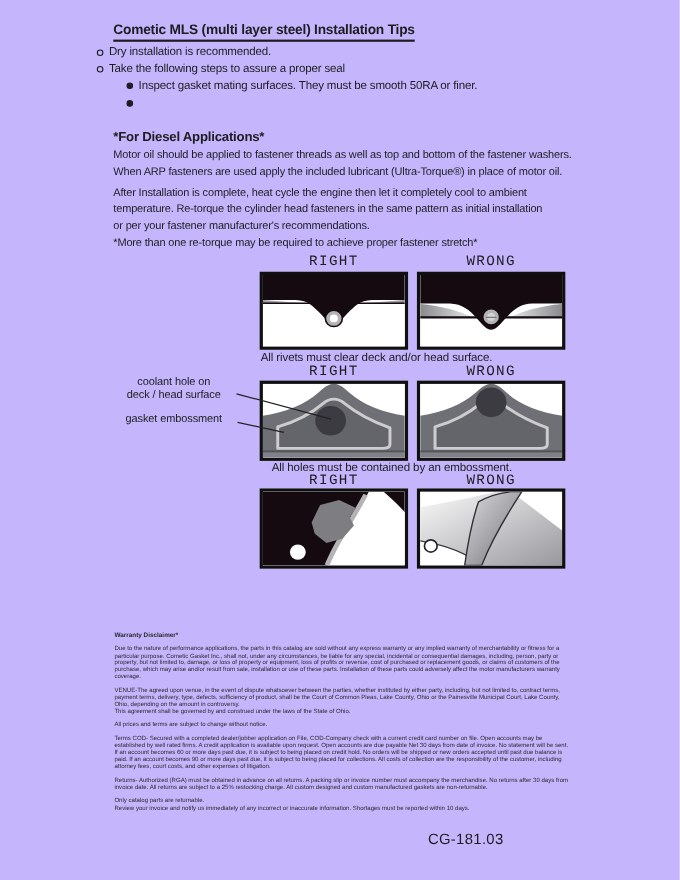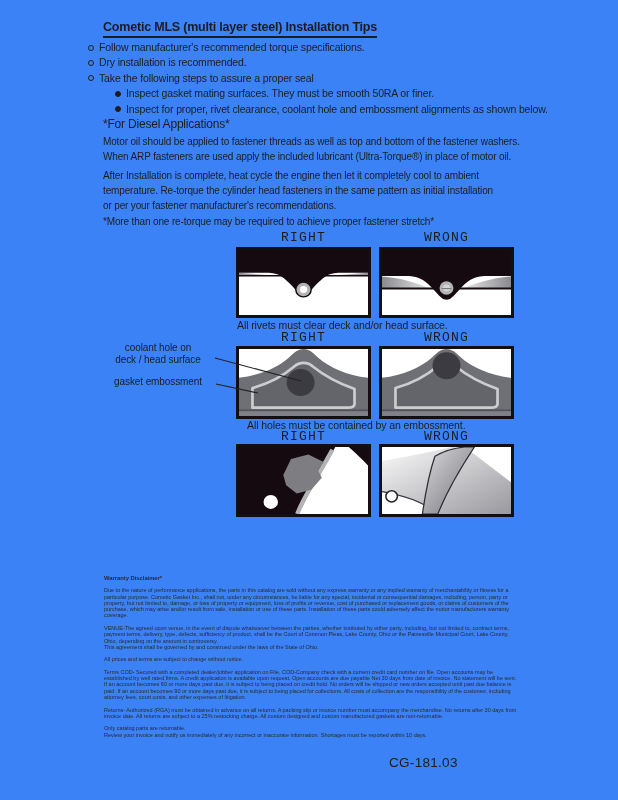--- a/index.html
+++ b/index.html
@@ -1,31 +1,31 @@
 <!DOCTYPE html>
 <html><head>
 <meta charset="utf-8">
 <style>
   html,body{margin:0;padding:0;background:#ffffff;}
   .page{
-    position:relative;width:618px;height:800px;background:#3b82f6;overflow:hidden;
+    position:relative;width:618px;height:800px;background:#c4b5fd;overflow:hidden;
     font-family:"Liberation Sans",sans-serif;color:#1d1d1f;
   }
   .abs{position:absolute;}
   .doc-title{
     left:103px;top:20px;font-size:12.5px;font-weight:700;letter-spacing:-0.2px;
     border-bottom:2px solid #1d1d1f;padding-bottom:2px;white-space:nowrap;
   }
   .bullets{left:88px;top:41px;font-size:10.5px;letter-spacing:-0.15px;}
   .b-row{display:flex;align-items:flex-start;height:15.4px;white-space:nowrap;}
   .b-row.sub{margin-left:27px;text-align:right;}
   .mark{flex:0 0 auto;width:4px;height:4px;border-radius:50%;margin:3.5px 5px 0 0;}
   .mark.open{border:1.1px solid #1d1d1f;}
   .mark.fill{background:#1d1d1f;border:1.1px solid #1d1d1f;}
-  .h2{left:103px;top:117px;font-size:12px;font-weight:400;letter-spacing:-0.2px;}
+  .h2{left:103px;top:117px;font-size:12px;font-weight:700;letter-spacing:-0.2px;}
   .body-par{font-size:10px;line-height:15.2px;letter-spacing:-0.15px;white-space:pre;}
   .pre{white-space:pre-line;}
   .dlabel{width:135px;text-align:center;font-size:13px;letter-spacing:1.2px;white-space:nowrap;font-family:Liberation Mono, monospace;}
   .dbox{
     width:135px;box-sizing:border-box;border:3px solid #101013;background:#fff;
     line-height:0;
   }
   .dbox.r1{height:71px;}
   .dbox.r23{height:73px;}
   .caption{font-size:10.5px;letter-spacing:-0.1px;line-height:11.5px;white-space:pre-line;}
@@ -41,37 +41,32 @@
 </head>
 <body>
 
 <div class="page">
 
   <div class="abs doc-title">Cometic MLS (multi layer steel) Installation Tips</div>
 
   <div class="abs bullets">
     <div class="b-row">
       <span class="mark open"></span>
-      <span>Follow manufacturer's recommended torque specifications.</span>
-    </div>
-    <div class="b-row">
-      <span class="mark open"></span>
       <span>Dry installation is recommended.</span>
     </div>
     <div class="b-row">
       <span class="mark open"></span>
       <span>Take the following steps to assure a proper seal</span>
     </div>
     <div class="b-row sub">
       <span class="mark fill"></span>
       <span>Inspect gasket mating surfaces.  They must be smooth 50RA or finer.</span>
     </div>
     <div class="b-row sub">
       <span class="mark fill"></span>
-      <span>Inspect for proper, rivet clearance, coolant hole and embossment alignments as shown below.</span>
     </div>
   </div>
 
   <div class="abs h2">*For Diesel Applications*</div>
   <div class="abs body-par" style="left:103px;top:134px;">Motor oil should be applied to fastener threads as well as top and bottom of the fastener washers.
 When ARP fasteners are used apply the included lubricant (Ultra-Torque®) in place of motor oil.</div>
   <div class="abs body-par" style="left:103px;top:214px;">*More than one re-torque may be required to achieve proper fastener stretch*</div>
   <div class="abs body-par" style="left:103px;top:168px;">After Installation is complete, heat cycle the engine then let it completely cool to ambient
 temperature. Re-torque the cylinder head fasteners in the same pattern as initial installation
 or per your fastener manufacturer's recommendations.</div>

